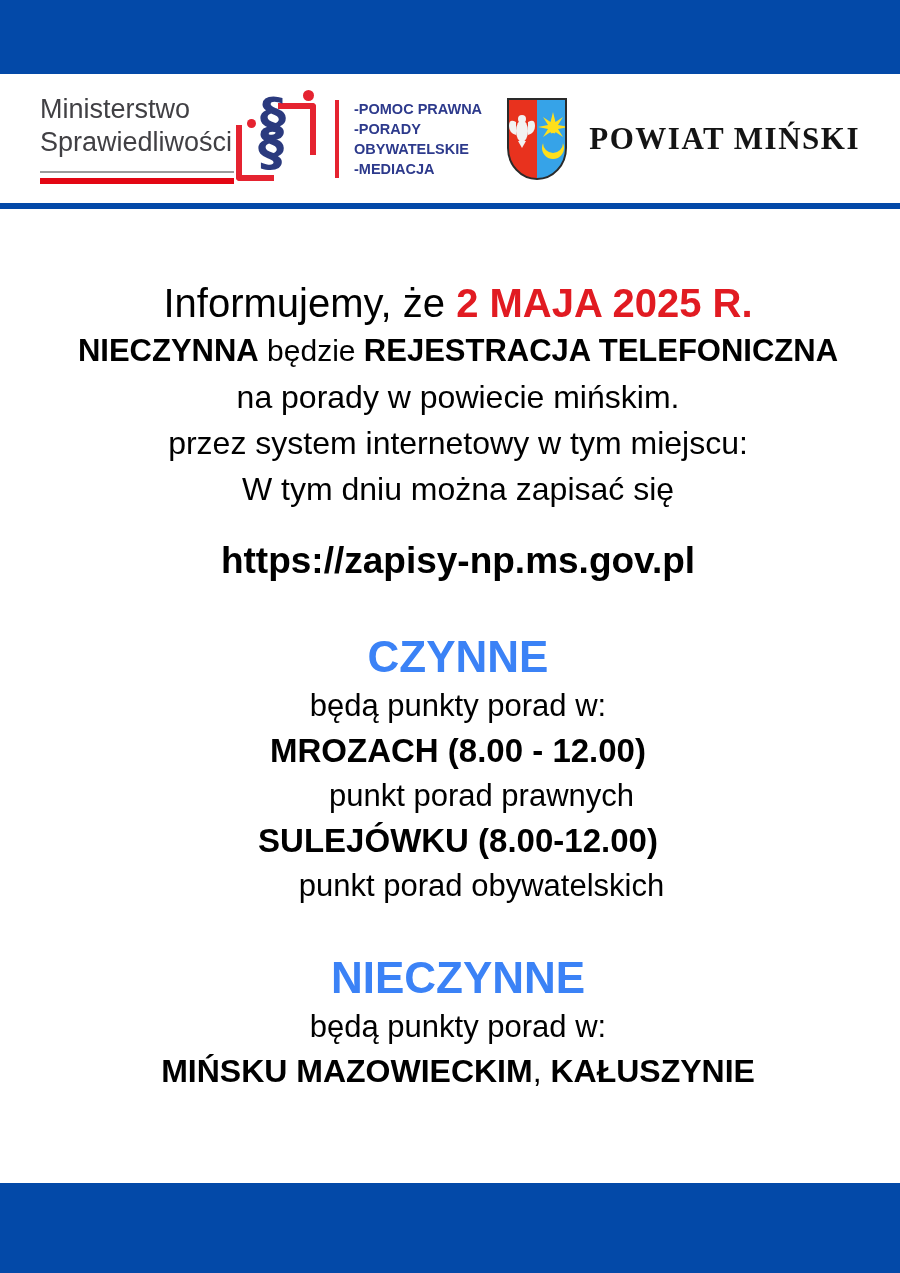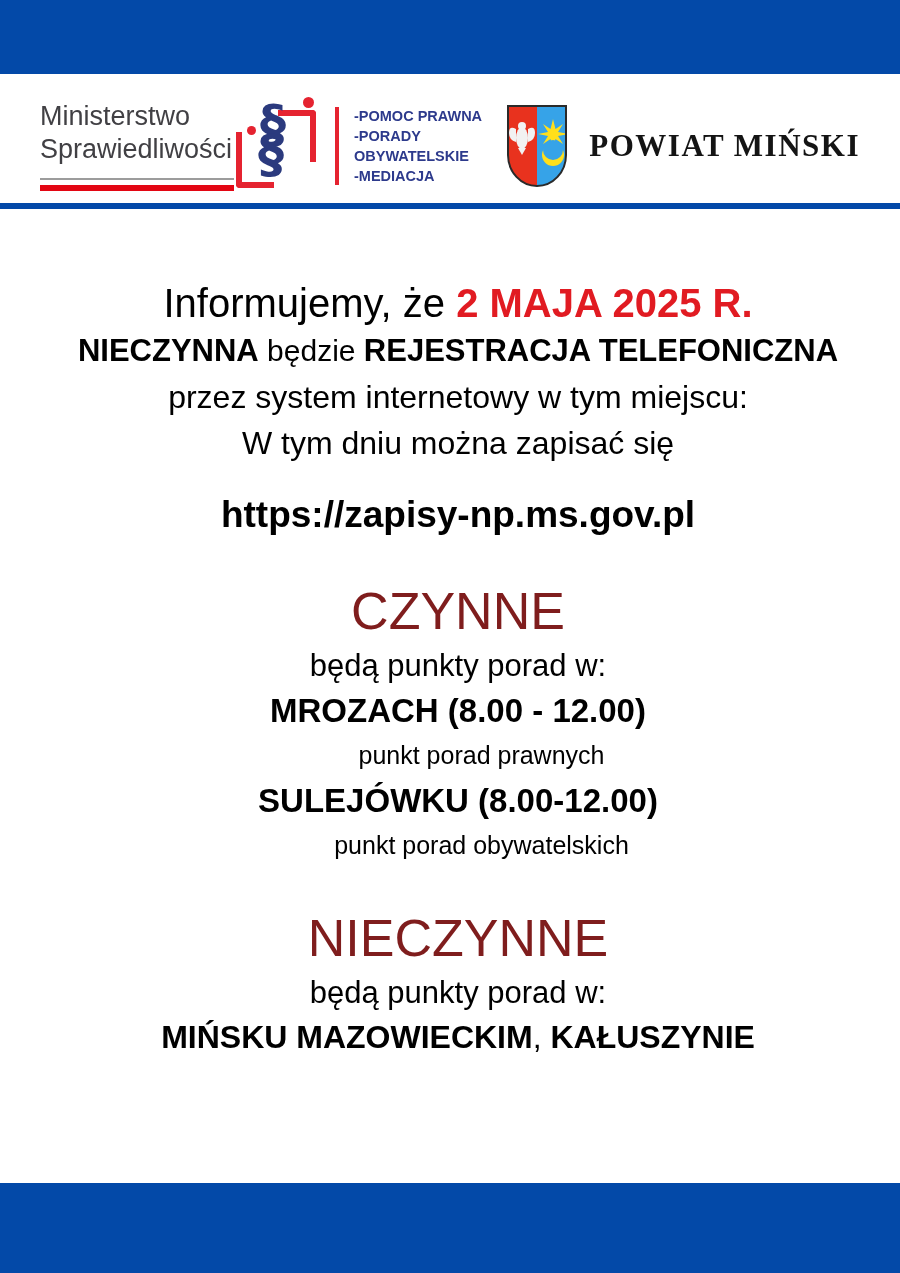--- a/index.html
+++ b/index.html
@@ -8,21 +8,21 @@
     font-family:"Liberation Sans",sans-serif;overflow:hidden;color:#000;
   }
   
   .band-top{position:absolute;top:0;left:0;right:0;height:74px;background:#0349a8;}
   .band-bottom{position:absolute;bottom:0;left:0;right:0;height:90px;background:#0349a8;}
   .divider-thin{position:absolute;top:203px;left:0;right:0;height:6px;background:#0349a8;}
   
   .header{
     position:absolute;top:74px;left:0;right:0;height:129px;
     display:flex;align-items:center;justify-content:space-between;
-    padding:0 40px;box-sizing:border-box;background:#fff;margin-top:7px;
+    padding:0 40px;box-sizing:border-box;background:#fff;
   }
   .ministry{display:flex;flex-direction:column;}
   .ministry-text{font-size:27px;color:#414044;line-height:1.22;text-align:left;}
   .ministry-underlines{margin-top:13px;width:194px;}
   .u-gray{height:2px;background:#9c9c9c;margin-bottom:5px;}
   .u-red{height:6px;background:#e30613;}
 
   .services{display:flex;align-items:center;gap:15px;}
   .para-mark{position:relative;width:86px;height:88px;flex:0 0 auto;}
   .bracket-bl{position:absolute;left:2px;bottom:2px;width:32px;height:50px;
@@ -46,24 +46,24 @@
     letter-spacing:1.5px;color:#141414;white-space:nowrap;}
 
   
   .content{position:absolute;top:209px;left:16px;right:0;text-align:center;}
   .h-line1{margin-top:70px;font-size:40px;line-height:48px;}
   .h-line1 .date{color:#e11b22;font-weight:bold;}
   .h-line2{font-size:30px;line-height:47px;}
   .h-line2 b{font-size:31px;}
   .t-reg{font-size:32px;line-height:46px;}
   .url-line{font-size:37px;font-weight:bold;line-height:52px;margin-top:23px;}
-  .section-title{color:#7f1d1d;font-weight:normal;font-size:52px;line-height:52px;margin-top:44px;}
-  .sec-sub{font-size:31px;line-height:45px;margin-top:6px;}
+  .section-title{color:#3b82f6;font-weight:bold;font-size:44px;line-height:52px;margin-top:44px;}
+  .sec-sub{font-size:31px;line-height:45px;}
   .sec-bold{font-size:33px;font-weight:bold;line-height:45px;}
-  .sec-reg{font-size:25px;line-height:45px;padding-left:47px;}
+  .sec-reg{font-size:31px;line-height:45px;padding-left:47px;}
   .closed-line{font-size:32px;line-height:45px;}
   .closed-line b{font-size:32px;}
   b{font-weight:bold;}
 </style>
 </head>
 <body>
 
 <div class="poster">
 
   <div class="band-top"></div>
@@ -131,20 +131,21 @@
   </div>
 
   <div class="divider-thin"></div>
 
   <div class="content">
 
     <div class="h-line1"><span>Informujemy, że </span><span class="date">2 MAJA 2025 R.</span></div>
 
     <div class="h-line2"><b>NIECZYNNA</b><span> będzie </span><b>REJESTRACJA TELEFONICZNA</b></div>
 
+    <div class="t-reg">na porady w powiecie mińskim.</div>
     <div class="t-reg">przez system internetowy w tym miejscu:</div>
     <div class="t-reg">W tym dniu można zapisać się</div>
     <div class="url-line">https://zapisy-np.ms.gov.pl</div>
 
     <div class="section-title">CZYNNE</div>
     <div class="sec-sub">będą punkty porad w:</div>
     <div class="sec-bold">MROZACH (8.00 - 12.00)</div>
     <div class="sec-reg">punkt porad prawnych</div>
     <div class="sec-bold">SULEJÓWKU (8.00-12.00)</div>
     <div class="sec-reg">punkt porad obywatelskich</div>

